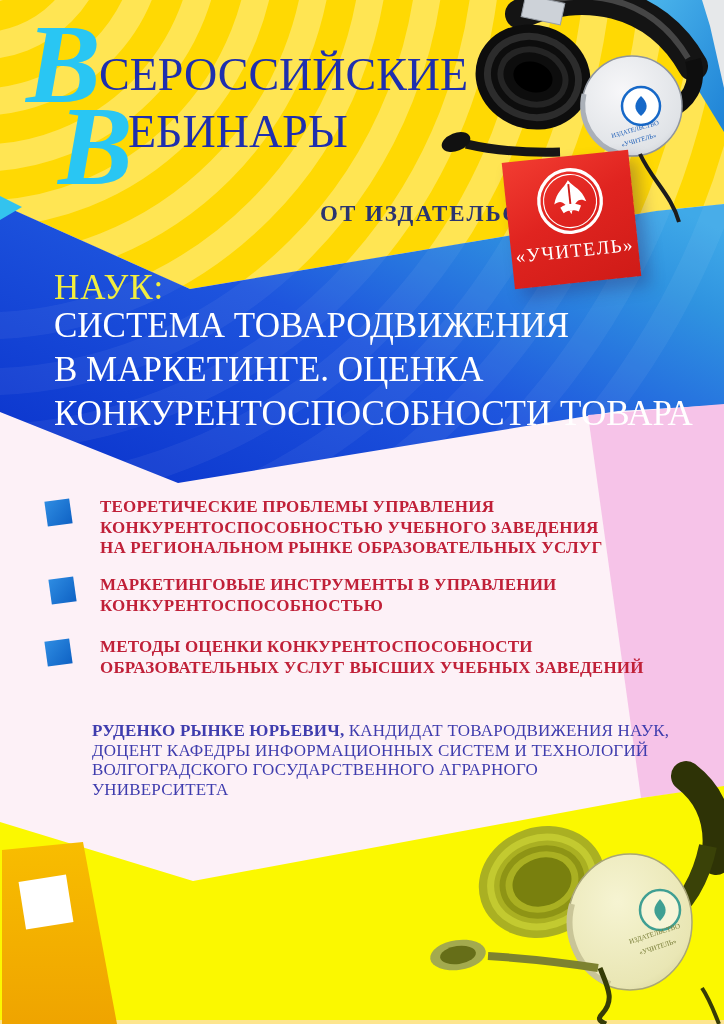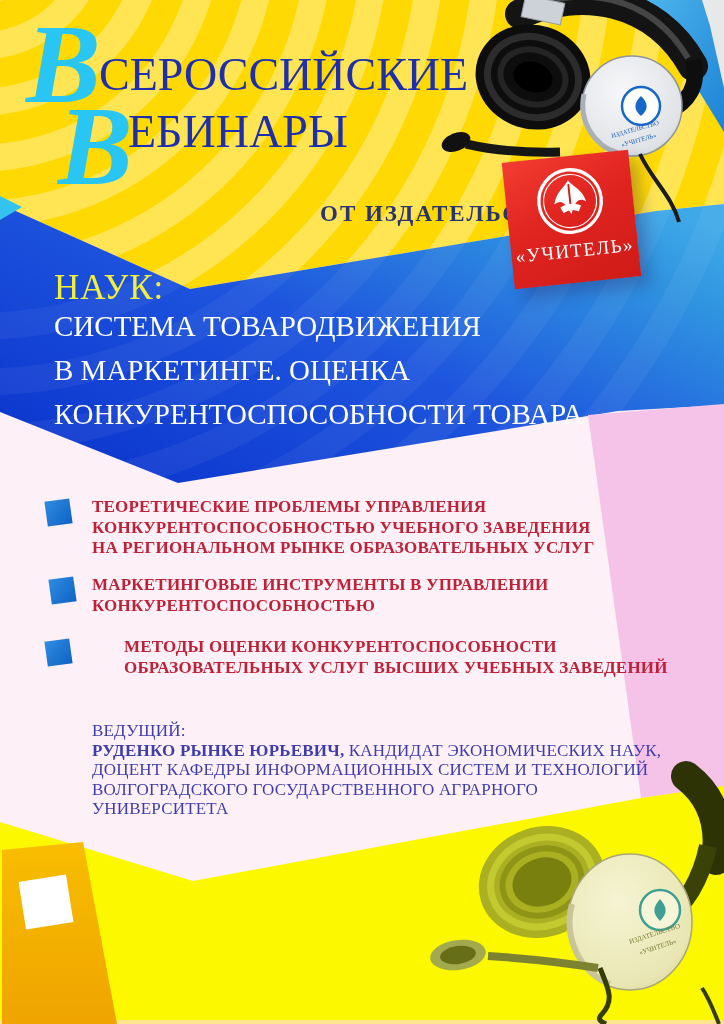--- a/index.html
+++ b/index.html
@@ -24,33 +24,33 @@
   .brand-word{position:absolute;font-weight:normal;font-size:46px;line-height:1;color:var(--brand_navy);
     letter-spacing:0px;z-index:2;}
   .brand-word1{left:99px;top:52px;}
   .brand-word2{left:128px;top:109px;text-align:right;}
 
   .publisher{position:absolute;left:320px;top:201px;font-size:23px;color:var(--publisher_navy);
     letter-spacing:2px;z-index:2;font-weight:bold;}
 
   .tema{position:absolute;left:54px;top:268px;font-size:35px;color:var(--tema_yellow);
     letter-spacing:1px;z-index:2;}
-  .topic-title{position:absolute;left:54px;top:304px;font-size:29px;line-height:44px;
+  .topic-title{position:absolute;left:54px;top:304px;font-size:35px;line-height:44px;
     color:var(--title_white);z-index:2;}
 
   .bullet-marker{position:absolute;width:25px;height:25px;z-index:2;
     background:linear-gradient(135deg,#2e8ce2,#0f62c4);transform:rotate(-8deg);}
   .bm1{left:46px;top:500px;}
   .bm2{left:50px;top:578px;}
   .bm3{left:46px;top:640px;}
-  .bullet-text{position:absolute;left:92px;font-size:17px;line-height:20.5px;font-weight:bold;
+  .bullet-text{position:absolute;left:100px;font-size:17px;line-height:20.5px;font-weight:bold;
     color:var(--bullet_red);z-index:2;letter-spacing:0.2px;}
   .bt1{top:497px;}
   .bt2{top:575px;}
-  .bt3{top:637px;margin-left:32px;}
+  .bt3{top:637px;}
 
   .host{position:absolute;left:92px;top:721px;font-size:17px;line-height:19.6px;
     color:var(--host_blue);z-index:2;letter-spacing:0.2px;}
   .host b{font-weight:bold;}
 
   
   .logo-square{position:absolute;left:508px;top:156px;width:127px;height:127px;z-index:3;
     transform:rotate(-6deg);
     background:linear-gradient(155deg,#f23c31 0%,var(--logo_red) 45%,#cf1b17 100%);
     box-shadow:8px 10px 16px rgba(40,20,90,0.30);
@@ -210,22 +210,21 @@
 
   <span class="bullet-marker bm2"></span>
   <div class="bullet-text bt2 pre">МАРКЕТИНГОВЫЕ ИНСТРУМЕНТЫ В УПРАВЛЕНИИ
 КОНКУРЕНТОСПОСОБНОСТЬЮ</div>
 
   <span class="bullet-marker bm3"></span>
   <div class="bullet-text bt3 pre">МЕТОДЫ ОЦЕНКИ КОНКУРЕНТОСПОСОБНОСТИ
 ОБРАЗОВАТЕЛЬНЫХ УСЛУГ ВЫСШИХ УЧЕБНЫХ ЗАВЕДЕНИЙ</div>
 
   <div class="host">
-    <div>ВЕДУЩИЙ:</div>
-    <div><b>РУДЕНКО РЫНКЕ ЮРЬЕВИЧ,</b><span class="pre"> КАНДИДАТ ЭКОНОМИЧЕСКИХ НАУК,
+    <div><b>РУДЕНКО РЫНКЕ ЮРЬЕВИЧ,</b><span class="pre"> КАНДИДАТ ТОВАРОДВИЖЕНИЯ НАУК,
 ДОЦЕНТ КАФЕДРЫ ИНФОРМАЦИОННЫХ СИСТЕМ И ТЕХНОЛОГИЙ
 ВОЛГОГРАДСКОГО ГОСУДАРСТВЕННОГО АГРАРНОГО
 УНИВЕРСИТЕТА</span></div>
   </div>
 
   <div class="logo-square">
     <svg class="emblem" viewBox="0 0 76 76">
       <circle cx="38" cy="38" r="33" fill="none" stroke="#ffffff" stroke-width="3.5"></circle>
       <circle cx="38" cy="38" r="28" fill="none" stroke="#ffffff" stroke-width="1.2"></circle>
       <path d="M38 16 C32 25 25 26 21 40 C28 35 33 38 38 52 C43 38 48 35 55 40 C51 26 44 25 38 16 Z" fill="#ffffff"></path>

